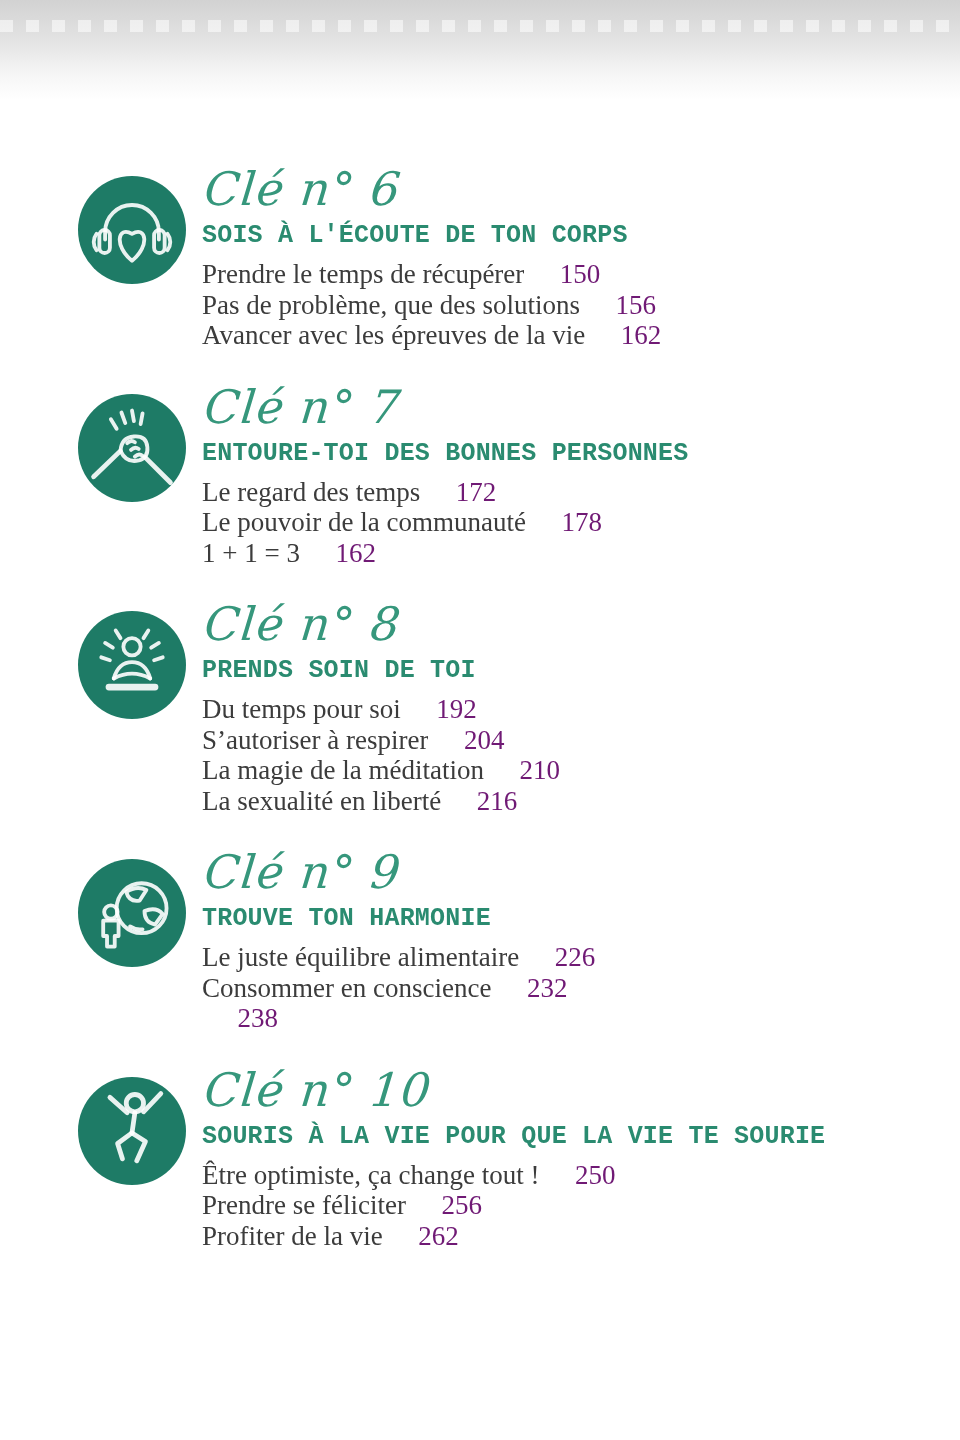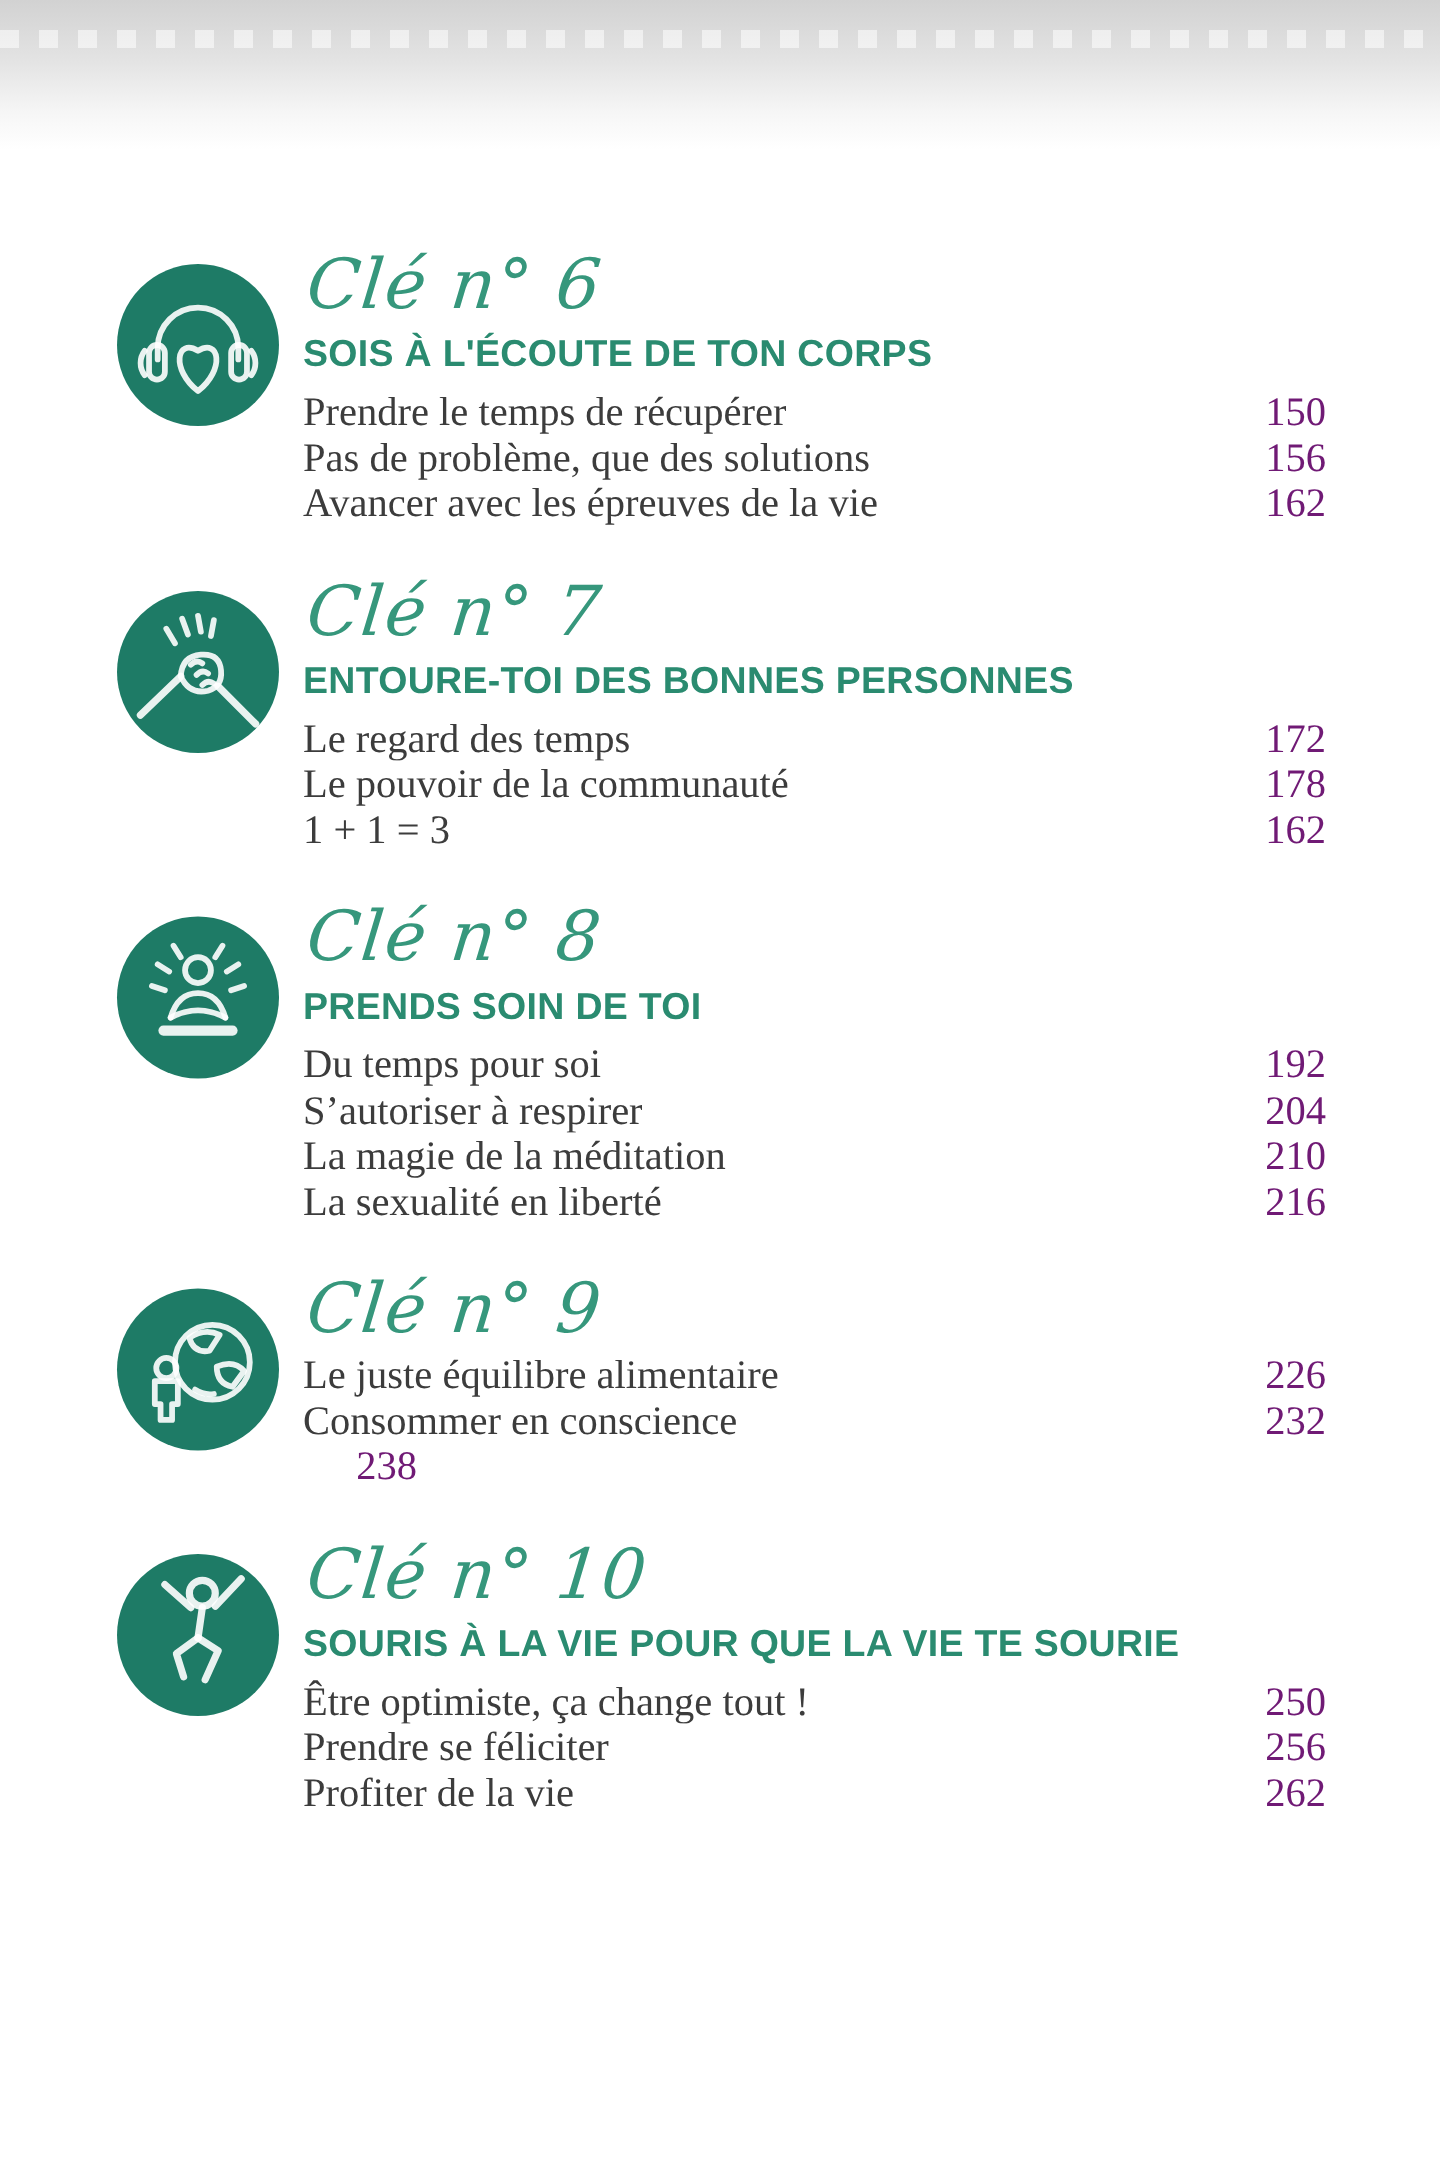--- a/index.html
+++ b/index.html
@@ -56,32 +56,31 @@
     font-size: 46px;
     line-height: 58px;
     color: #36977c;
     transform: skewX(-6deg);
     transform-origin: left bottom;
     letter-spacing: 1px;
   }
 
   .section-title {
     margin: 4px 0 9px 0;
-    font-family: Liberation Sans, sans-serif;
+    font-family: Liberation Mono, monospace;
     font-weight: 700;
     font-size: 25px;
     line-height: 28px;
     color: #2a8b70;
     letter-spacing: 0.2px;
   }
 
   .entries { list-style: none; margin: 0; padding: 0; }
   .entry {
     display: flex;
-    justify-content: space-between;
     align-items: baseline;
     font-size: 27px;
     line-height: 30.5px;
     color: #3c3c3c;
   }
   .entry-label { white-space: nowrap; overflow: hidden; }
   .entry-page {
     margin-left: 20px;
     text-align: right;
     min-width: 56px;
@@ -204,20 +203,21 @@
        <circle cx="60" cy="45" r="26"></circle>
        <path d="M44 28 q11 -7 21 -2 l-7 11 q-11 2 -14 -9 Z"></path>
        <path d="M63 48 q12 -5 19 3 l-8 11 q-11 -2 -11 -14 Z"></path>
        <path d="M48 64 q6 4 13 3"></path>
        <circle cx="28" cy="49" r="7"></circle>
        <path d="M20 58 h16 v16 h-4 v11 h-8 v-11 h-4 Z"></path>
      </svg>
         </div>
     <div class="section-content">
       <div class="key-script">Clé n° 9</div>
+      <h2 class="section-title">TROUVE TON HARMONIE</h2>
       <ul class="entries">
   <li class="entry">
     <span class="entry-label">Le juste équilibre alimentaire</span>
     <span class="entry-page">226</span>
   </li>
 
   <li class="entry">
     <span class="entry-label">Consommer en conscience</span>
     <span class="entry-page">232</span>
   </li>

